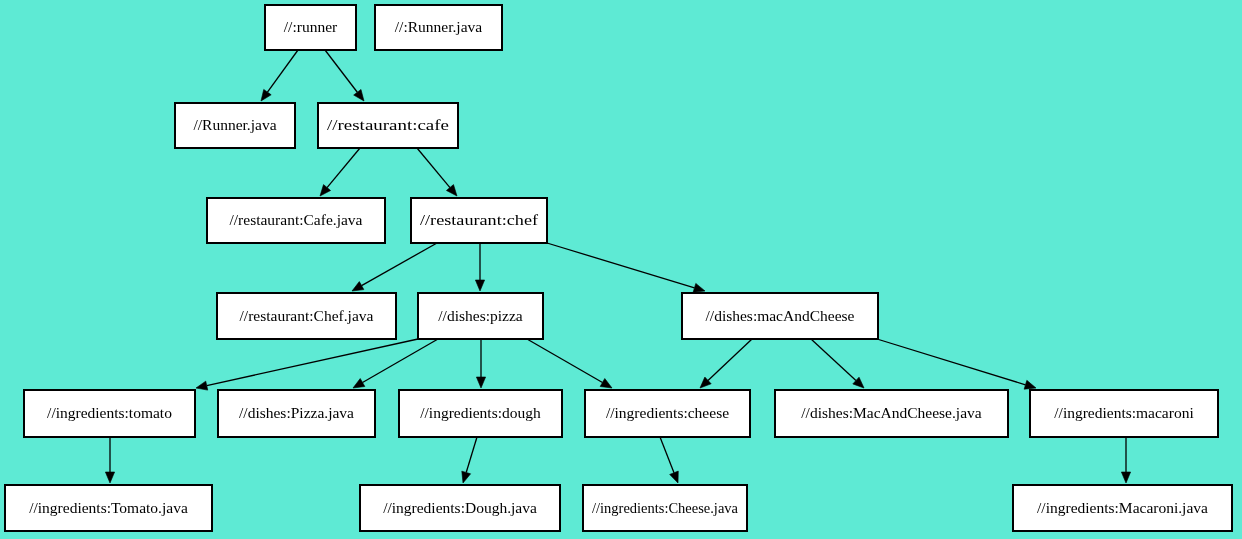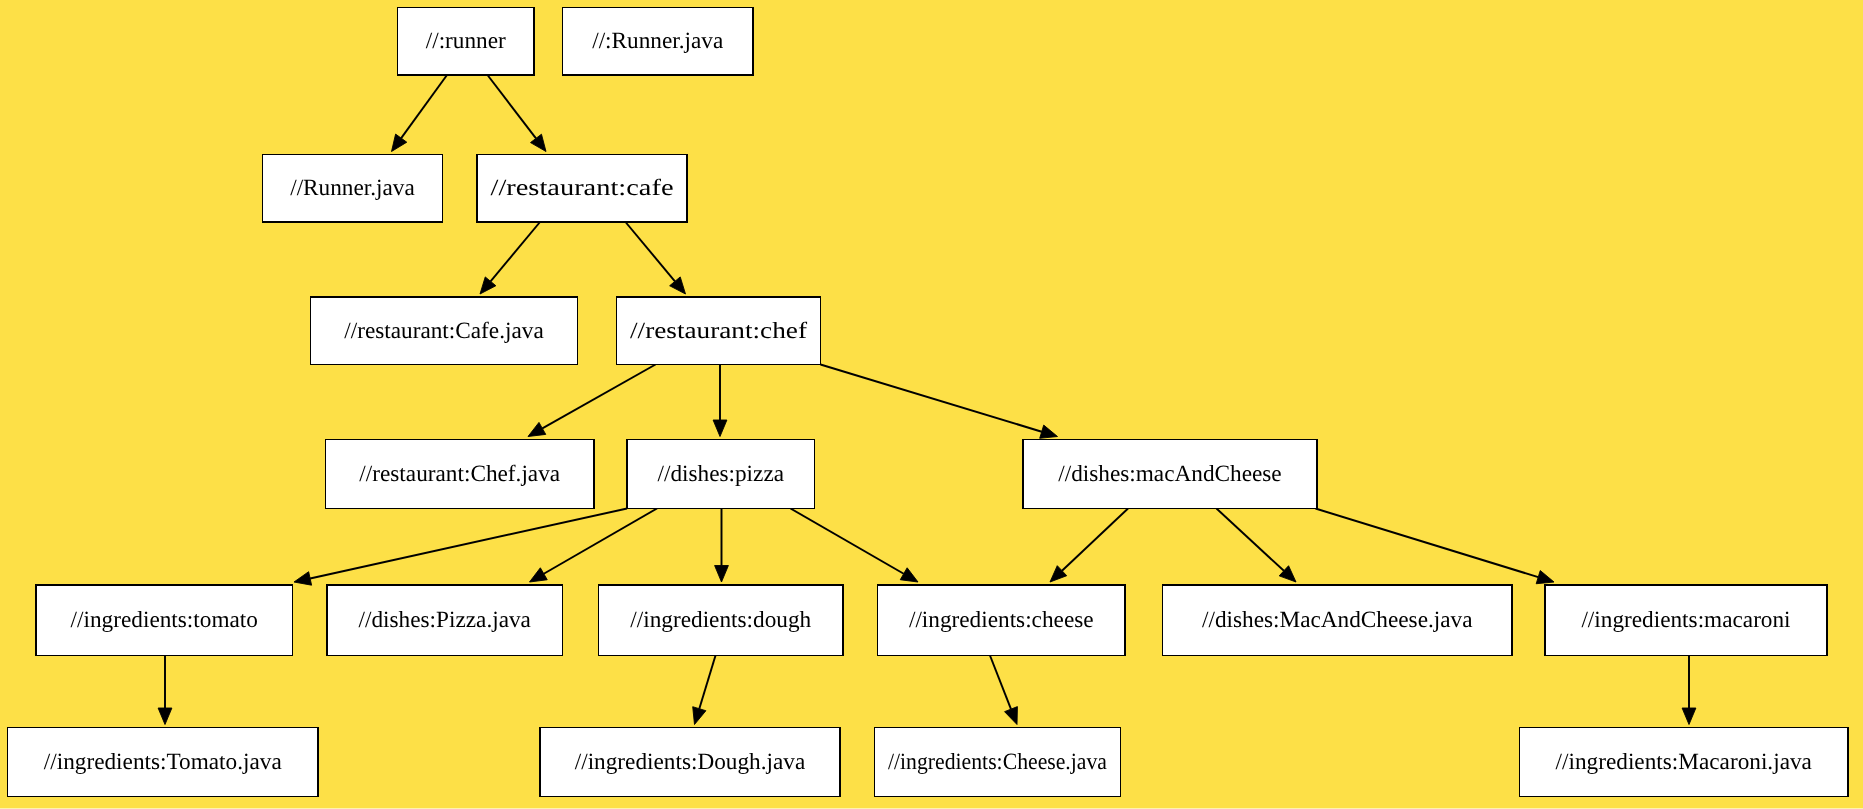--- a/index.html
+++ b/index.html
@@ -4,21 +4,21 @@
 <style>
   html, body {
     margin: 0;
     padding: 0;
     background: #ffffff;
   }
   #graph-root {
     position: relative;
     width: 1242px;
     height: 539px;
-    background: #fde047;
+    background: #5eead4;
     overflow: hidden;
     font-family: "Liberation Serif", "DejaVu Serif", serif;
   }
   #graph-svg {
     position: absolute;
     top: 0;
     left: 0;
     width: 1242px;
     height: 539px;
     display: block;

